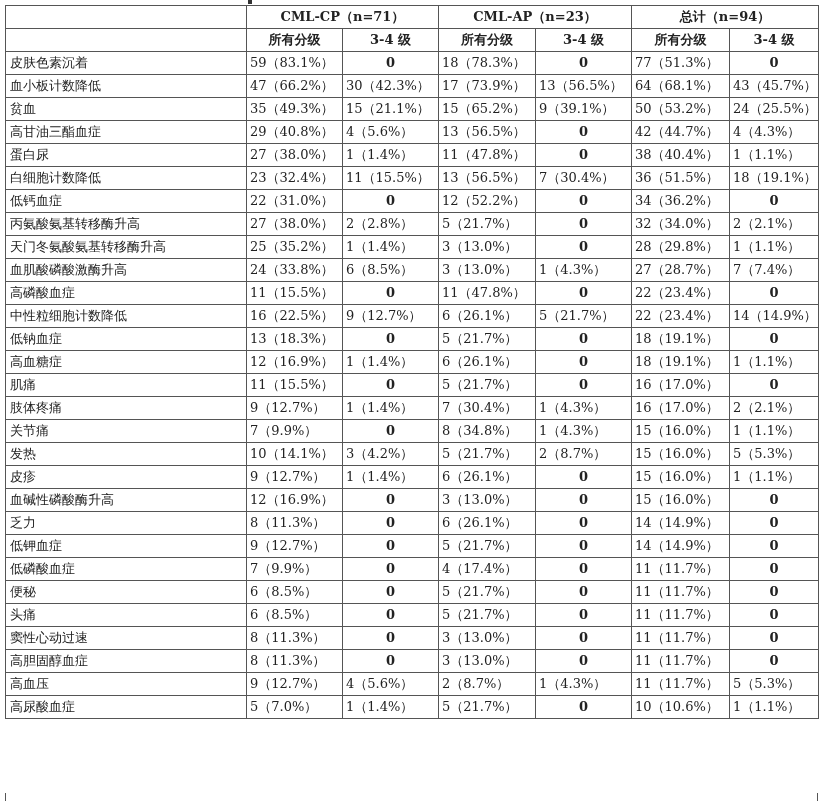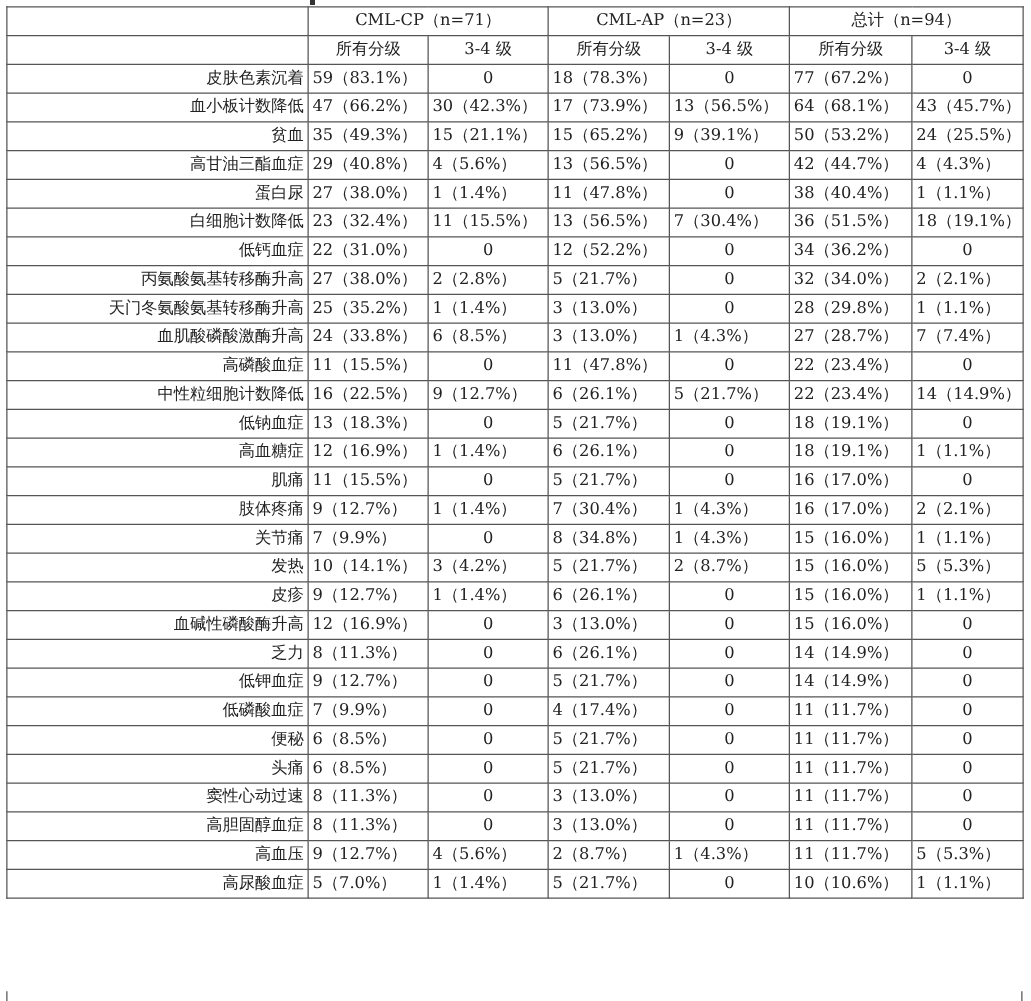--- a/index.html
+++ b/index.html
@@ -3,23 +3,23 @@
 <meta charset="utf-8">
 <style>
   html, body { margin:0; padding:0; background:#ffffff; }
   body { width:825px; height:801px; overflow:hidden; position:relative;
          font-family:"DejaVu Serif","Liberation Serif",serif; color:#222; }
   .topmark { position:absolute; left:248px; top:0; width:4px; height:4px; background:#333; }
   table { position:absolute; left:5px; top:5px; border-collapse:collapse; table-layout:fixed; width:813px; }
   td { border:1px solid #555; height:22px; padding:0 3px; font-size:13px; line-height:22px;
        white-space:nowrap; overflow:hidden; box-sizing:border-box; }
   tr.h td { height:23px; }
-  td.c { text-align:center; }
+  td.c { text-align:center;font-weight:bold; }
   td.l { text-align:left; }
-  td.name { text-align:right; padding-left:4px; }
+  td.name { text-align:left; padding-left:4px; }
   .tail { position:absolute; left:5px; top:793px; width:1px; height:8px; background:#555; }
   .tail.r { left:817px; }
 </style>
 </head>
 <body>
 
 <div class="topmark"></div>
 
 <table>
   <colgroup>
@@ -48,21 +48,21 @@
       <td class="c">3-4 级</td>
     </tr>
   </thead>
   <tbody id="tbody">
       <tr>
         <td class="name">皮肤色素沉着</td>
         <td class="l">59（83.1%）</td>
         <td class="c">0</td>
         <td class="l">18（78.3%）</td>
         <td class="c">0</td>
-        <td class="l">77（67.2%）</td>
+        <td class="l">77（51.3%）</td>
         <td class="c">0</td>
       </tr>
       <tr>
         <td class="name">血小板计数降低</td>
         <td class="l">47（66.2%）</td>
         <td class="l">30（42.3%）</td>
         <td class="l">17（73.9%）</td>
         <td class="l">13（56.5%）</td>
         <td class="l">64（68.1%）</td>
         <td class="l">43（45.7%）</td>

